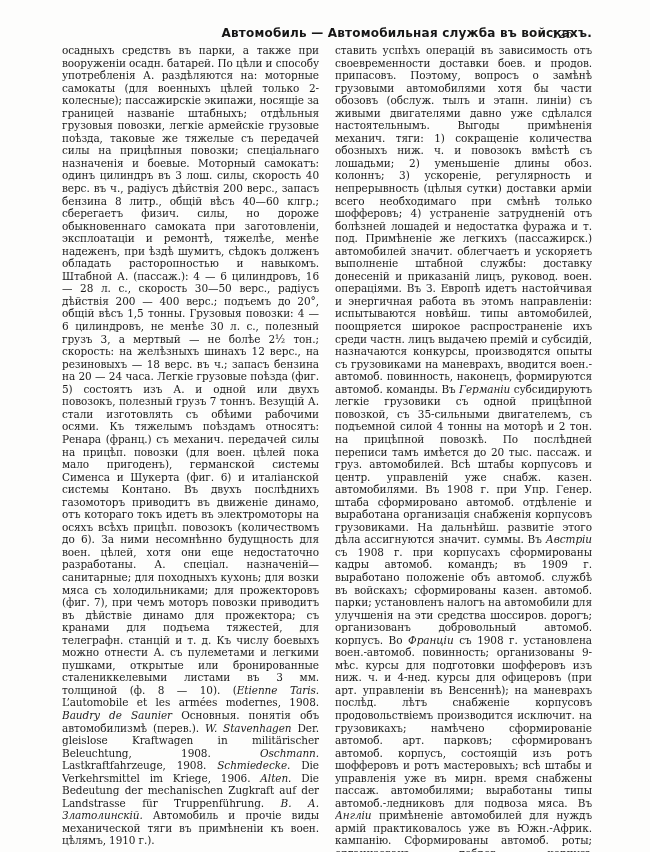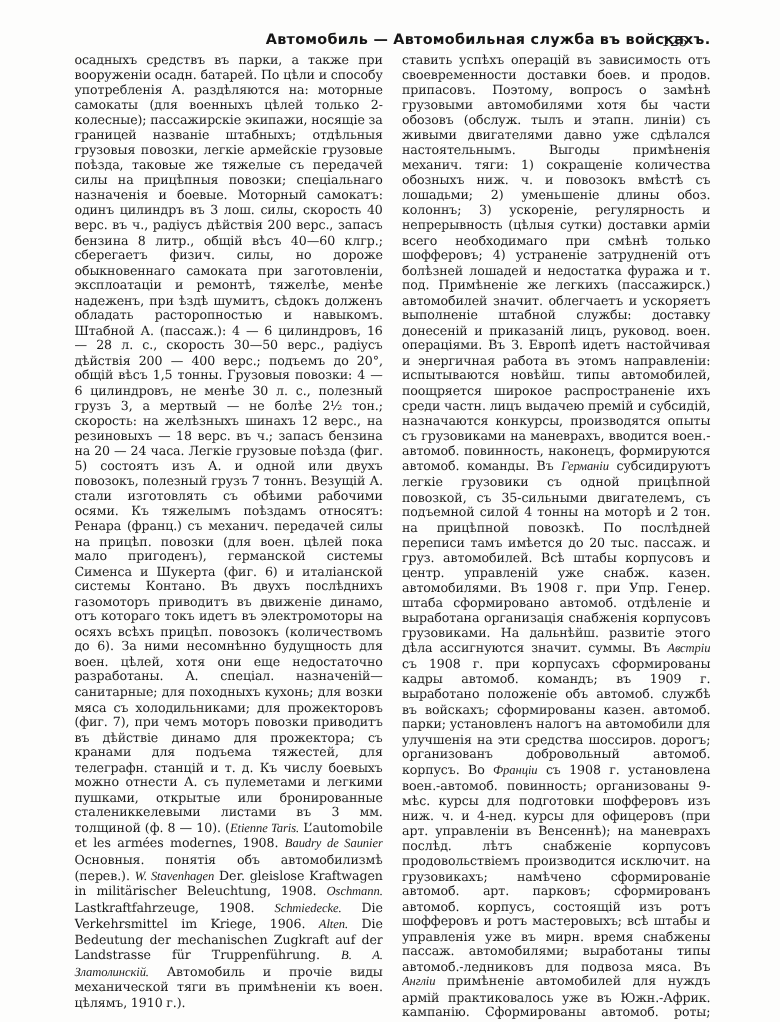--- a/index.html
+++ b/index.html
@@ -52,21 +52,21 @@
     line-height: 12.55px;
     text-align: justify;
     letter-spacing: -0.08px;
     word-spacing: -0.2px;
     color: #1b1b1b;
   }
   .para.new-article {
     margin-top: 9px;
     text-indent: 12px;
   }
-  .it { font-style: italic; font-family: Liberation Serif, serif; }
+  .it { font-style: italic; }
   .heading {
     font-family: "DejaVu Sans", "Liberation Sans", sans-serif;
     font-weight: bold;
     font-size: 10.3px;
     letter-spacing: 0.35px;
     line-height: 1;
     color: #141414;
   }
 </style>
 </head>

